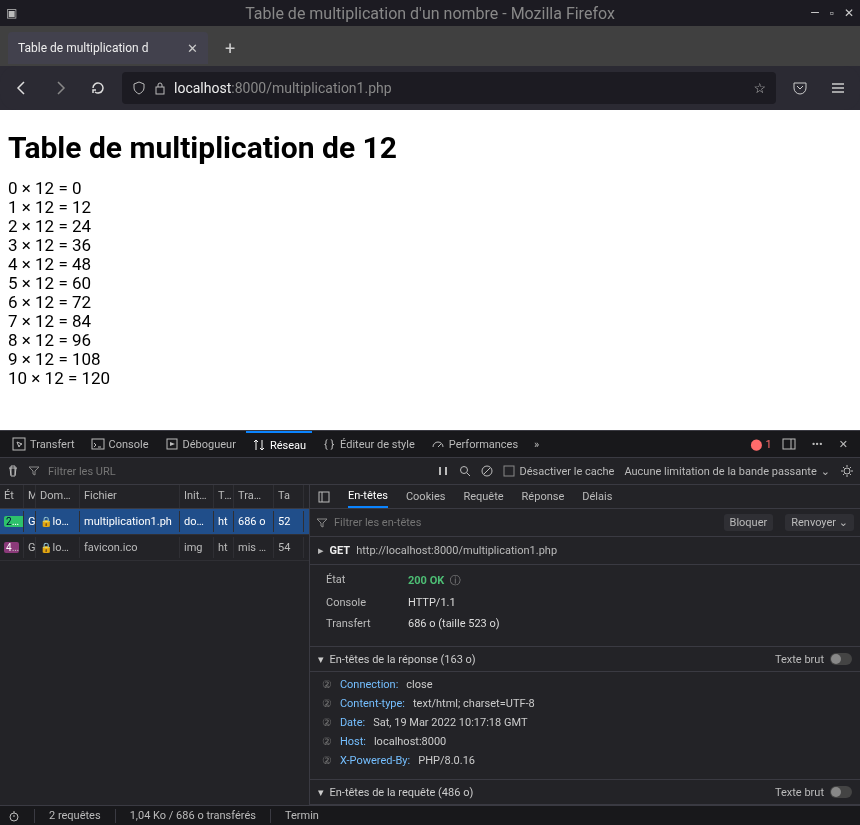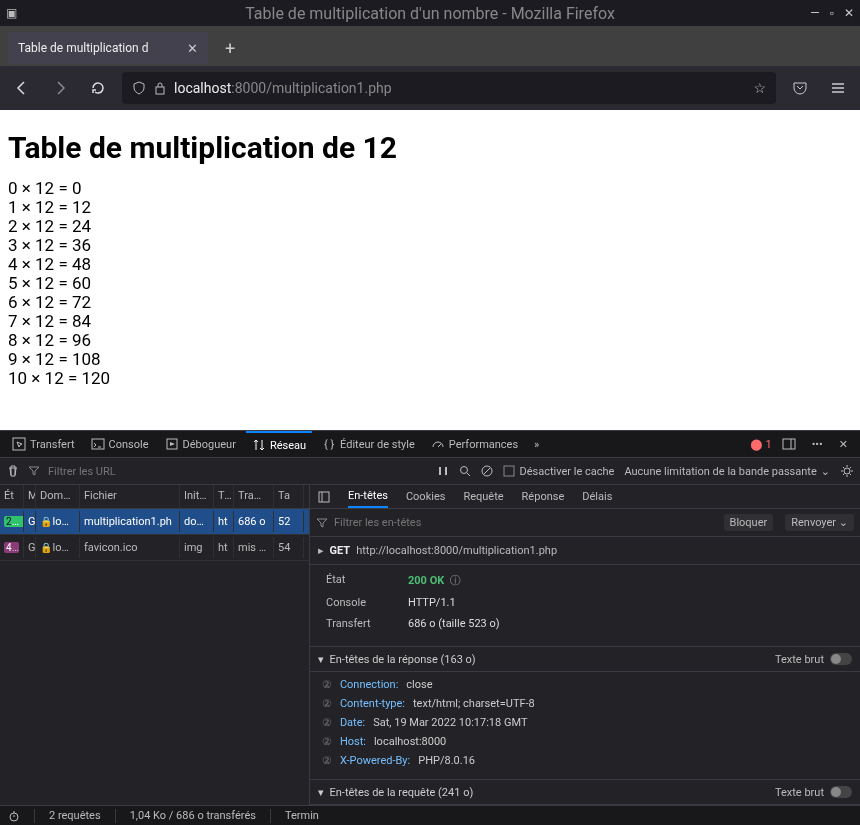--- a/index.html
+++ b/index.html
@@ -411,21 +411,21 @@
           </div>
           <div class="hdrrow">
             <span class="q">②</span>
             <span class="hk">X-Powered-By:</span> 
             <span class="hv">PHP/8.0.16</span>
           </div>
         </div>
 
       <div class="det-section">
         <span>▾</span>
-        <span>En-têtes de la requête (241 o)</span>
+        <span>En-têtes de la requête (486 o)</span>
         <div class="rawtoggle">
           <span>Texte brut</span>
           <div class="toggle"></div>
         </div>
       </div>
 
     </div>
   </div>
 
   <div class="dt-status">

